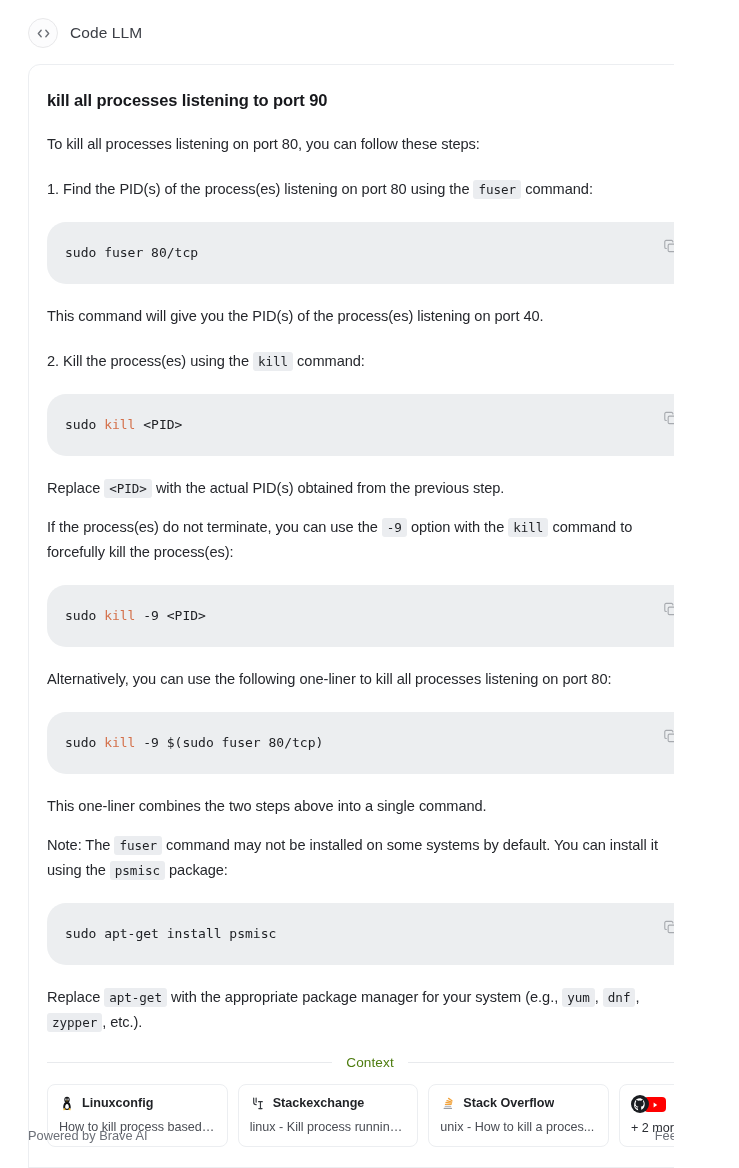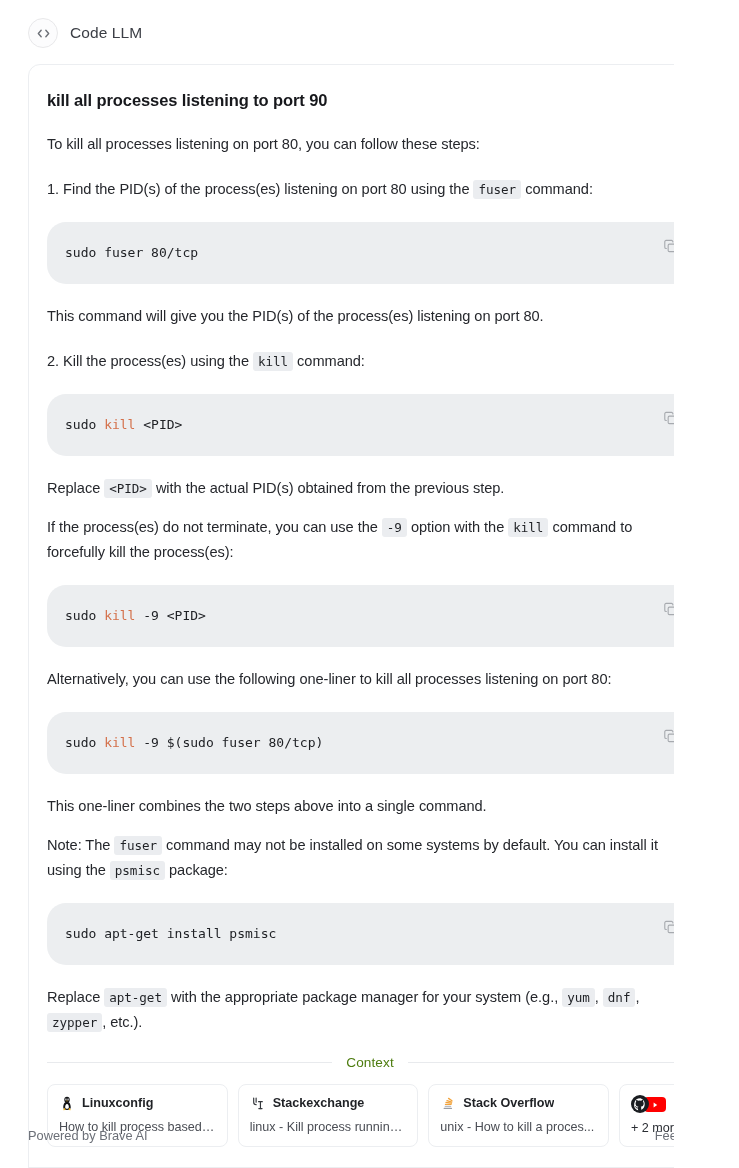--- a/index.html
+++ b/index.html
@@ -264,21 +264,21 @@
       <div class="codeblock">
         <pre>sudo fuser 80/tcp</pre>
         <div class="copy-btn">
           <svg width="15" height="15" viewBox="0 0 16 16" fill="none" stroke="#70747b" stroke-width="1.2" stroke-linecap="round" stroke-linejoin="round">
             <rect x="5.5" y="5.5" width="8" height="8" rx="1.3"></rect>
             <path d="M10.5 3.2 V2.9 A1.4 1.4 0 0 0 9.1 1.5 H3.3 A1.4 1.4 0 0 0 1.9 2.9 V8.7 A1.4 1.4 0 0 0 3.3 10.1 H3.6"></path>
           </svg>
         </div>
       </div>
 
-      <p class="para">This command will give you the PID(s) of the process(es) listening on port 80.</p>
+      <p class="para">This command will give you the PID(s) of the process(es) listening on port 40.</p>
 
       <p class="para"><span>2. Kill the process(es) using the </span><code class="chip">kill</code><span> command:</span></p>
 
       <div class="codeblock">
         <pre><span>sudo </span><span class="kw">kill</span><span> &lt;PID&gt;</span></pre>
         <div class="copy-btn">
           <svg width="15" height="15" viewBox="0 0 16 16" fill="none" stroke="#70747b" stroke-width="1.2" stroke-linecap="round" stroke-linejoin="round">
             <rect x="5.5" y="5.5" width="8" height="8" rx="1.3"></rect>
             <path d="M10.5 3.2 V2.9 A1.4 1.4 0 0 0 9.1 1.5 H3.3 A1.4 1.4 0 0 0 1.9 2.9 V8.7 A1.4 1.4 0 0 0 3.3 10.1 H3.6"></path>
           </svg>

